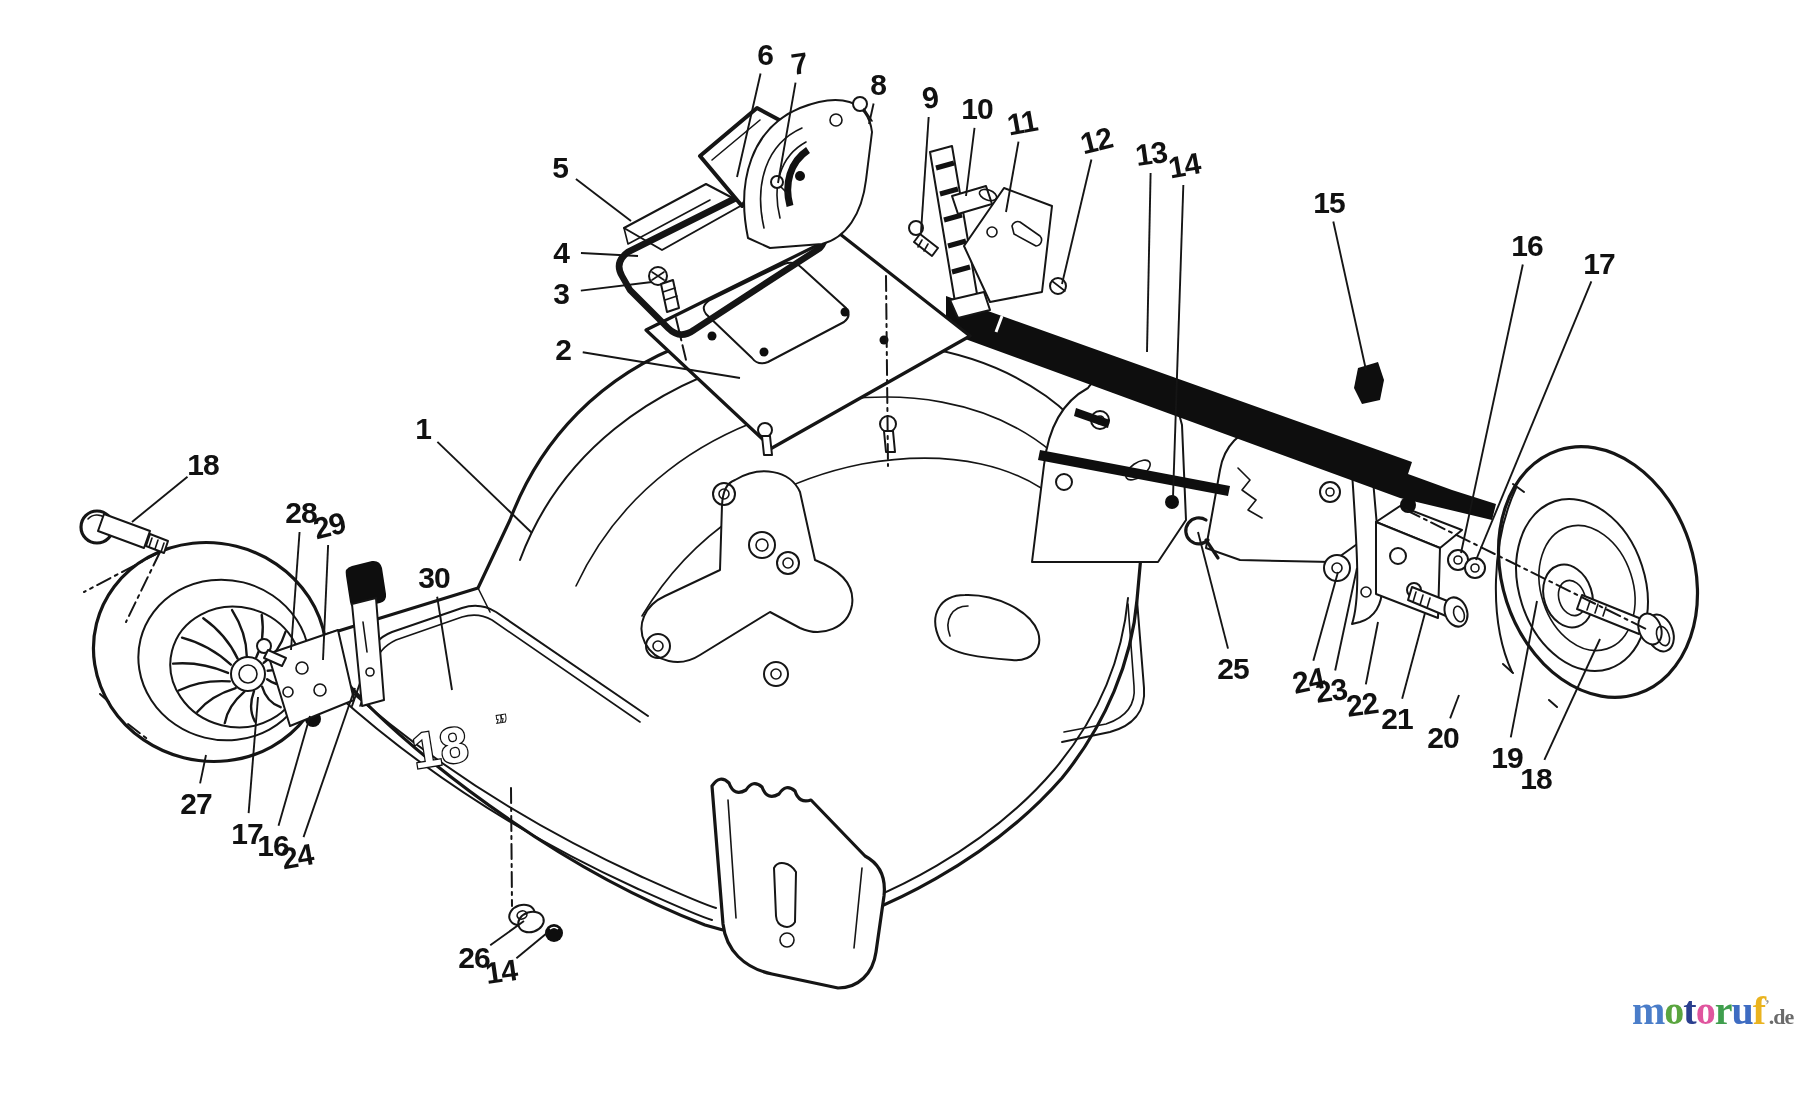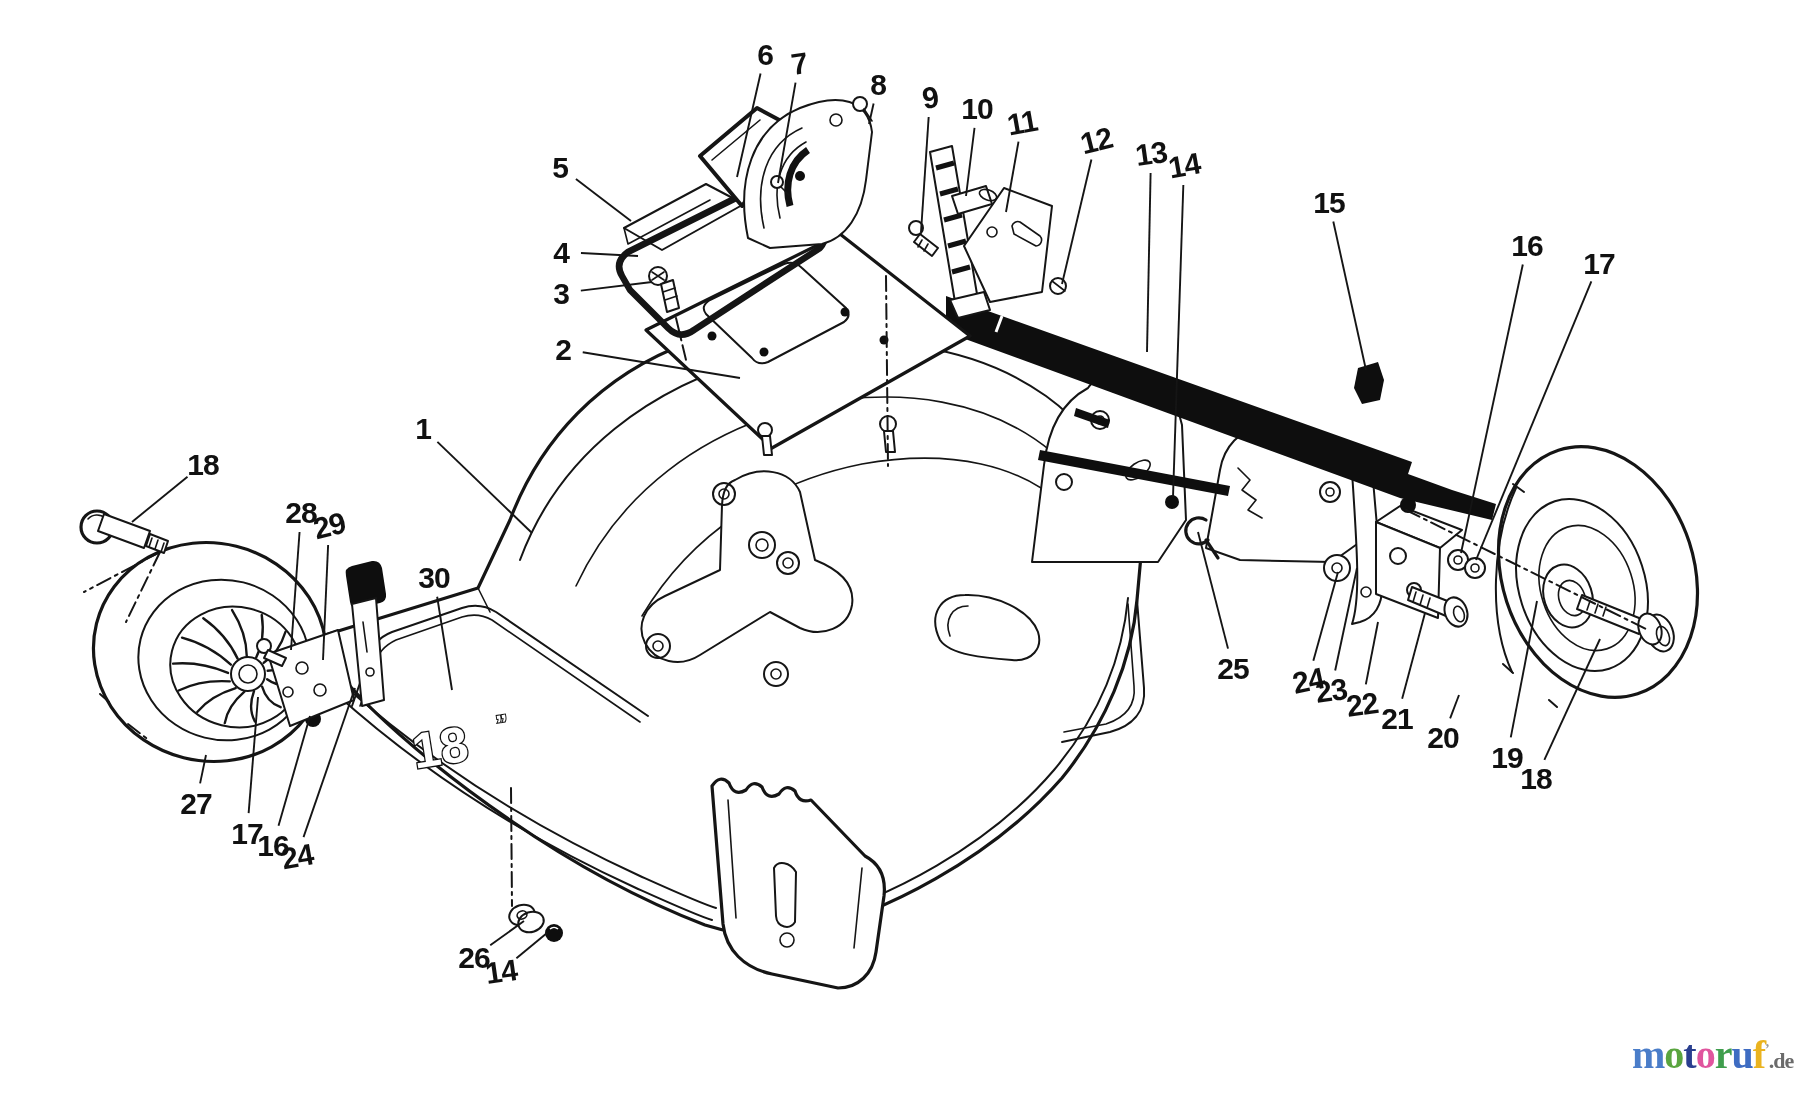--- a/index.html
+++ b/index.html
@@ -14,21 +14,21 @@
   .bold4{stroke-width:4;}
   .fillw{fill:#ffffff;}
   .blk{fill:#0e0e0e;stroke:none;}
   .dd{fill:none;stroke:#151515;stroke-width:2;stroke-dasharray:15 5 3 5;stroke-linecap:round;}
   .co{font:800 30px "Liberation Sans",sans-serif;fill:#111;letter-spacing:-1px;}
   .leader{stroke:#151515;stroke-width:1.9;fill:none;}
   .deckmark{font:800 50px "Liberation Sans",sans-serif;fill:#ffffff;stroke:#111;stroke-width:2.6;
             paint-order:stroke;}
   .deckmark2{font:800 24px "Liberation Sans",sans-serif;fill:#ffffff;stroke:#111;stroke-width:2;
             paint-order:stroke;}
-  #logo{position:absolute;left:1632px;top:1025px;width:165px;height:50px;
+  #logo{position:absolute;left:1632px;top:981px;width:165px;height:50px;
         font-family:"Liberation Serif",serif;font-weight:700;font-size:40px;line-height:50px;
         letter-spacing:-1px;white-space:nowrap;}
   #logo .suffix{font-size:22px;font-weight:700;}
   #logo .mark{font-size:14px;vertical-align:14px;}
 </style>
 </head>
 <body>
 
 <div class="stage">
 <svg viewBox="0 0 1800 1097" width="1800" height="1097">

